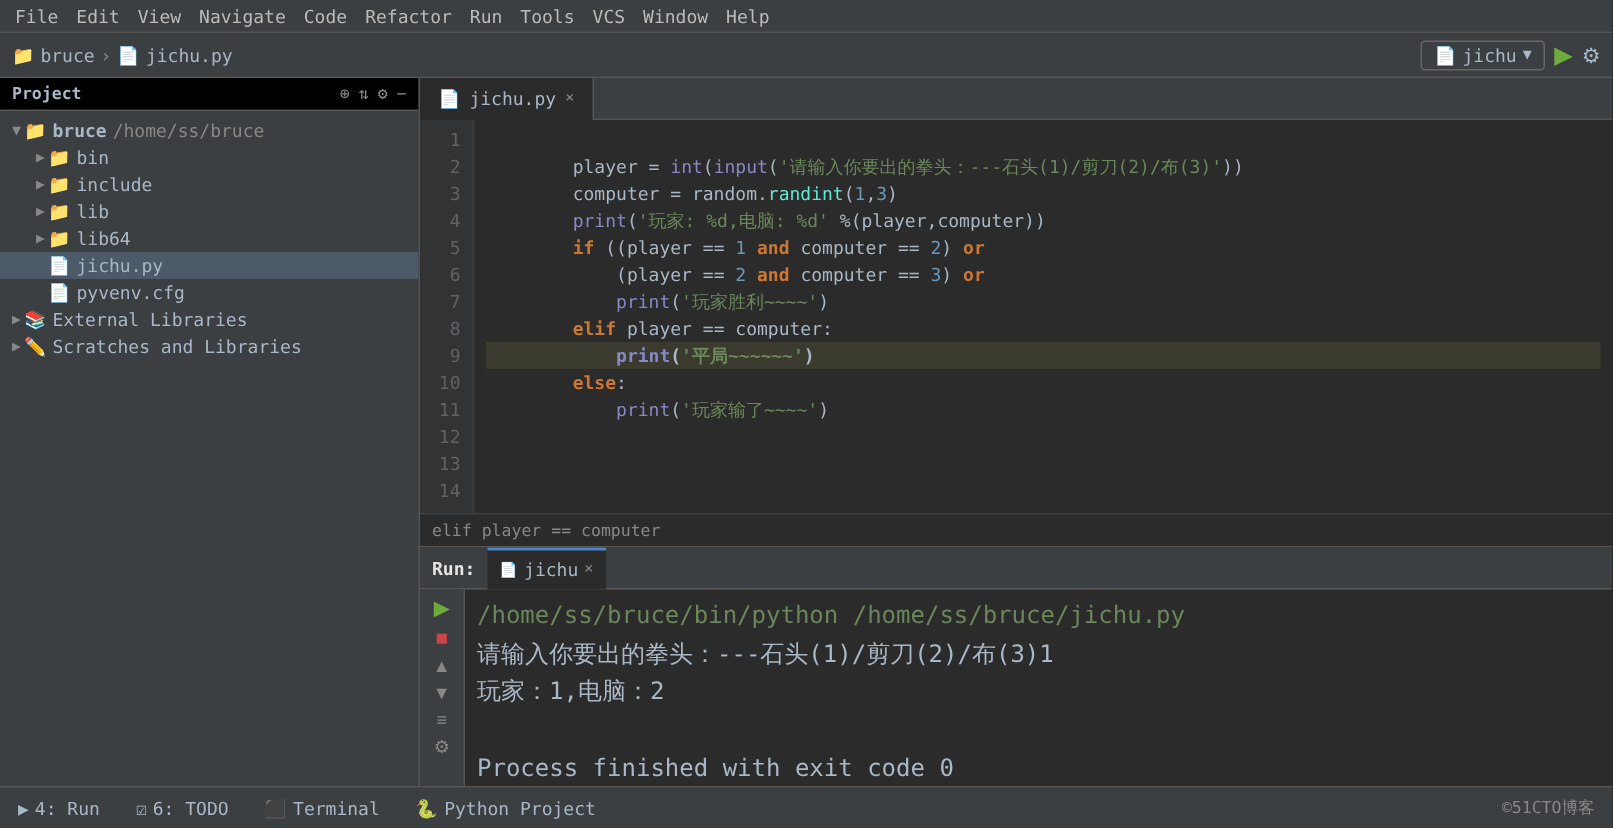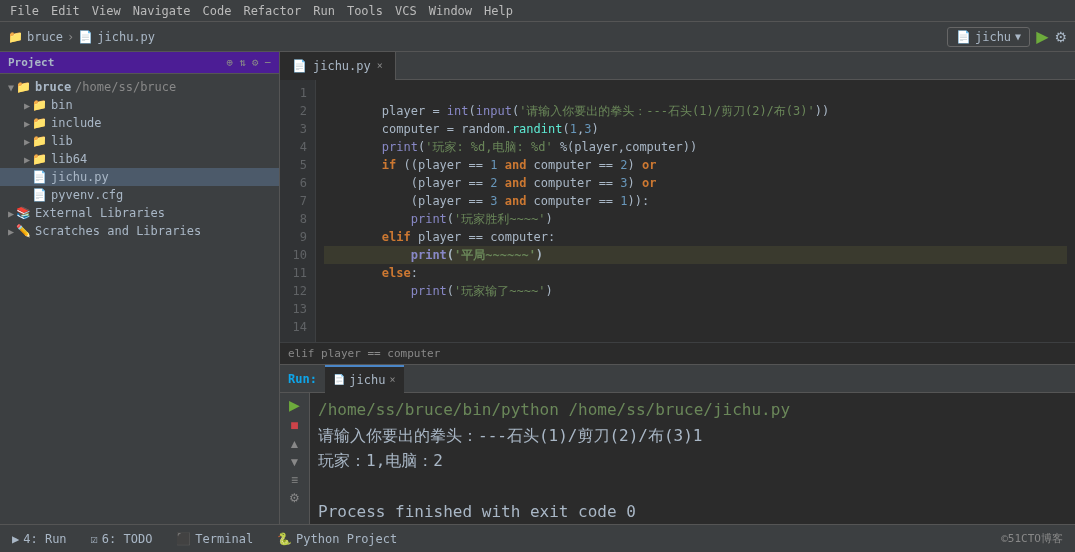--- a/index.html
+++ b/index.html
@@ -12,21 +12,21 @@
     
     #toolbar { background: #3c3f41; height: 30px; display: flex; align-items: center; padding: 0 8px; border-bottom: 1px solid #555; gap: 8px; }
     .breadcrumb { color: #a9b7c6; font-size: 12px; display: flex; align-items: center; gap: 4px; }
     .breadcrumb .sep { color: #888; }
     .toolbar-right { margin-left: auto; display: flex; align-items: center; gap: 6px; }
     .run-btn { color: #a9b7c6; background: none; border: none; cursor: pointer; font-size: 16px; color: #6dab3c; }
     .gear-btn { color: #a9b7c6; background: none; border: none; cursor: pointer; font-size: 14px; }
 
     
     #sidebar { width: 280px; background: #3c3f41; border-right: 1px solid #555; display: flex; flex-direction: column; overflow: hidden; }
-    .sidebar-header { display: flex; align-items: center; padding: 4px 8px; background: #4c1d95; border-bottom: 1px solid #555; font-size: 11px; color: #a9b7c6; }
+    .sidebar-header { display: flex; align-items: center; padding: 4px 8px; background: #000000; border-bottom: 1px solid #555; font-size: 11px; color: #a9b7c6; }
     .sidebar-header .title { font-weight: bold; flex: 1; }
     .sidebar-header .icons { display: flex; gap: 6px; color: #888; }
     .sidebar-tree { flex: 1; overflow-y: auto; padding: 4px 0; }
     .tree-item { display: flex; align-items: center; padding: 2px 8px; cursor: pointer; font-size: 12px; color: #a9b7c6; }
     .tree-item .arrow { margin-right: 2px; font-size: 10px; color: #888; }
     .tree-item .icon { margin-right: 4px; }
     .folder-icon { color: #e8bf6a; }
     .py-icon { color: #6897bb; }
     .cfg-icon { color: #a9b7c6; }
     .ext-icon { color: #a9b7c6; }
@@ -50,21 +50,21 @@
     .num { color: #6897bb; }
     .op { color: #a9b7c6; }
     .plain { color: #a9b7c6; }
     .builtin { color: #8888c6; }
 
     
     #bottom-panel { height: 160px; background: #2b2b2b; border-top: 1px solid #555; display: flex; flex-direction: column; }
     .run-tab-bar { display: flex; align-items: center; background: #3c3f41; border-bottom: 1px solid #555; height: 28px; padding: 0 8px; gap: 8px; }
     .run-tab { display: flex; align-items: center; padding: 0 8px; height: 28px; font-size: 12px; color: #a9b7c6; cursor: pointer; gap: 4px; }
     .run-tab.active { background: #2b2b2b; border-top: 2px solid #4a86c8; }
-    .run-label { font-weight: bold; color: #0ea5e9; }
+    .run-label { font-weight: bold; color: #e5e5e5; }
     .run-content { display: flex; flex: 1; }
     .run-sidebar { background: #3c3f41; width: 30px; display: flex; flex-direction: column; align-items: center; padding: 4px 0; gap: 4px; border-right: 1px solid #555; }
     .run-sidebar button { background: none; border: none; cursor: pointer; color: #6dab3c; font-size: 14px; }
     .run-output { flex: 1; padding: 4px 8px; font-size: 16px; line-height: 1.6; color: #a9b7c6; overflow: auto; }
     .run-output .cursor { display: inline-block; width: 6px; height: 13px; background: #a9b7c6; vertical-align: middle; }
 
     .panel-bottom-tabs { display: flex; background: #3c3f41; height: 28px; align-items: center; border-top: 1px solid #555; }
     .panel-tab { padding: 0 12px; height: 28px; display: flex; align-items: center; font-size: 12px; color: #a9b7c6; cursor: pointer; gap: 4px; }
 
     .full-layout { display: flex; flex-direction: column; height: 552px; }
@@ -210,21 +210,20 @@
             <div>13</div>
             <div>14</div>
           </div>
           <div class="code-area">
             <div class="code-line">&nbsp;</div>
             <div class="code-line">        <span class="plain">player</span> <span class="op">=</span> <span class="builtin">int</span><span class="op">(</span><span class="builtin">input</span><span class="op">(</span><span class="str">'请输入你要出的拳头：---石头(1)/剪刀(2)/布(3)'</span><span class="op">))</span></div>
             <div class="code-line">        <span class="plain">computer</span> <span class="op">=</span> <span class="plain">random</span><span class="op">.</span><span class="fn">randint</span><span class="op">(</span><span class="num">1</span><span class="op">,</span><span class="num">3</span><span class="op">)</span></div>
             <div class="code-line">        <span class="builtin">print</span><span class="op">(</span><span class="str">'玩家: %d,电脑: %d'</span> <span class="op">%</span><span class="op">(</span><span class="plain">player</span><span class="op">,</span><span class="plain">computer</span><span class="op">))</span></div>
             <div class="code-line">        <span class="kw">if</span> <span class="op">((</span><span class="plain">player</span> <span class="op">==</span> <span class="num">1</span> <span class="kw">and</span> <span class="plain">computer</span> <span class="op">==</span> <span class="num">2</span><span class="op">)</span> <span class="kw">or</span></div>
             <div class="code-line">            <span class="op">(</span><span class="plain">player</span> <span class="op">==</span> <span class="num">2</span> <span class="kw">and</span> <span class="plain">computer</span> <span class="op">==</span> <span class="num">3</span><span class="op">)</span> <span class="kw">or</span></div>
-            <div class="code-line">            <span class="op">(</span><span class="plain">player</span> <span class="op">==</span> <span class="num">3</span> <span class="kw">and</span> <span class="plain">computer</span> <span class="op">==</span> <span class="num">1</span><span class="op">)):</span></div>
             <div class="code-line">            <span class="builtin">print</span><span class="op">(</span><span class="str">'玩家胜利~~~~'</span><span class="op">)</span></div>
             <div class="code-line">        <span class="kw">elif</span> <span class="plain">player</span> <span class="op">==</span> <span class="plain">computer</span><span class="op">:</span></div>
             <div class="code-line highlighted">            <span class="builtin">print</span><span class="op">(</span><span class="str">'平局~~~~~~'</span><span class="op">)</span></div>
             <div class="code-line">        <span class="kw">else</span><span class="op">:</span></div>
             <div class="code-line">            <span class="builtin">print</span><span class="op">(</span><span class="str">'玩家输了~~~~'</span><span class="op">)</span></div>
             <div class="code-line">&nbsp;</div>
           </div>
         </div>
 
         <div class="breadcrumb-bar">

